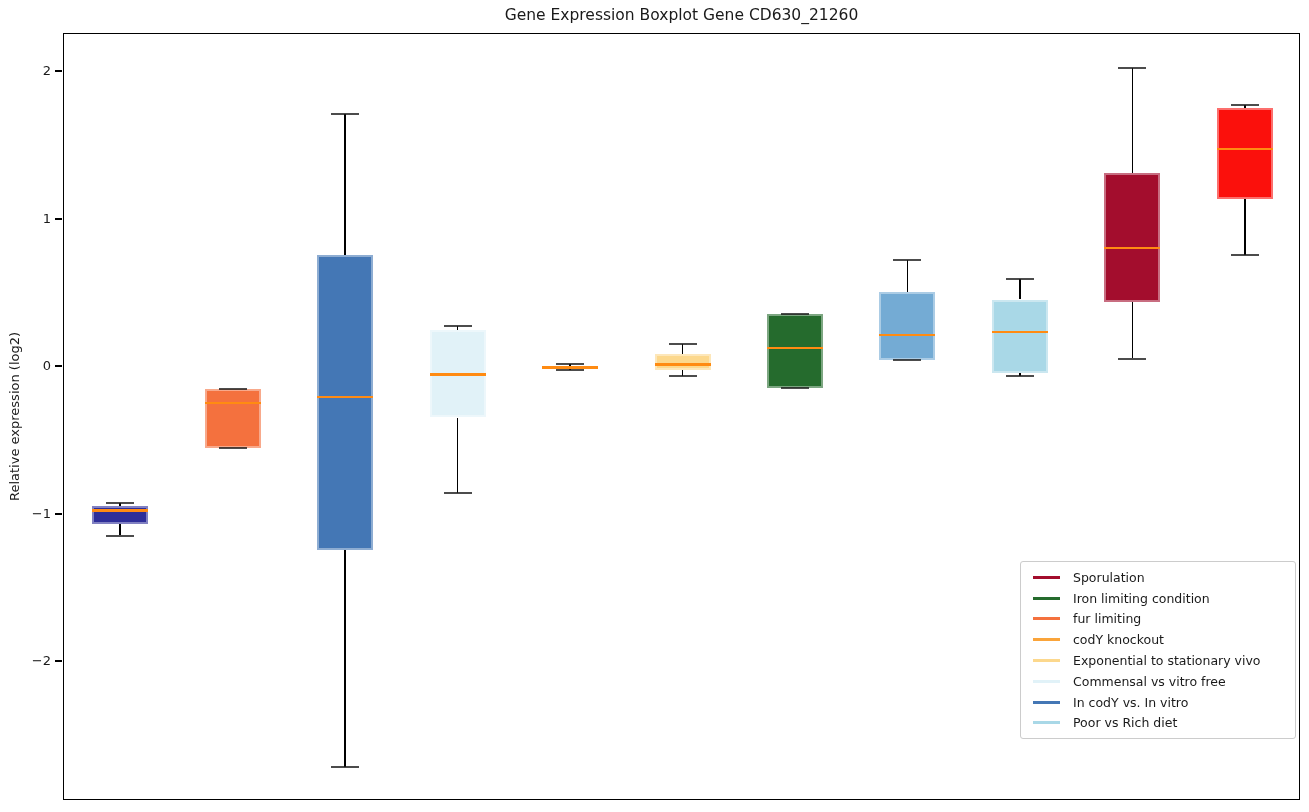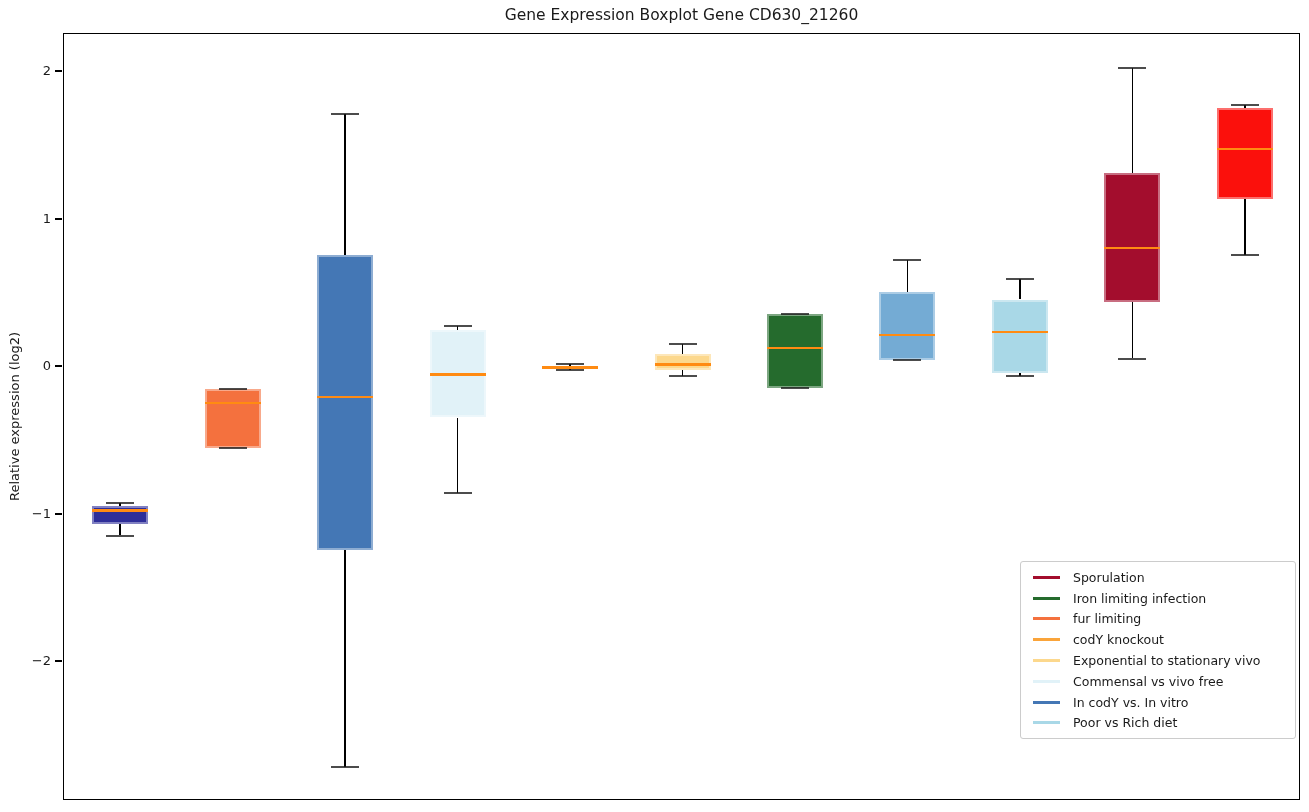--- a/index.html
+++ b/index.html
@@ -113,37 +113,37 @@
       <div class="ytick-mark" style="left: 55px; top: 660.35px;"></div>
       <div class="ytick-label" style="left: 17px; top: 654.35px;">−2</div>
     </div>
   <div class="legend" id="legend-box">
       <div class="legend-item">
         <div class="legend-swatch" style="background: rgb(163, 13, 45);"></div>
         <div class="legend-label">Sporulation</div>
       </div>
       <div class="legend-item">
         <div class="legend-swatch" style="background: rgb(37, 107, 45);"></div>
-        <div class="legend-label">Iron limiting infection</div>
+        <div class="legend-label">Iron limiting condition</div>
       </div>
       <div class="legend-item">
         <div class="legend-swatch" style="background: rgb(244, 113, 62);"></div>
         <div class="legend-label">fur limiting</div>
       </div>
       <div class="legend-item">
         <div class="legend-swatch" style="background: rgb(250, 164, 58);"></div>
         <div class="legend-label">codY knockout</div>
       </div>
       <div class="legend-item">
         <div class="legend-swatch" style="background: rgb(252, 216, 141);"></div>
         <div class="legend-label">Exponential to stationary vivo</div>
       </div>
       <div class="legend-item">
         <div class="legend-swatch" style="background: rgb(225, 242, 248);"></div>
-        <div class="legend-label">Commensal vs vivo free</div>
+        <div class="legend-label">Commensal vs vitro free</div>
       </div>
       <div class="legend-item">
         <div class="legend-swatch" style="background: rgb(68, 119, 181);"></div>
         <div class="legend-label">In codY vs. In vitro</div>
       </div>
       <div class="legend-item">
         <div class="legend-swatch" style="background: rgb(169, 216, 231);"></div>
         <div class="legend-label">Poor vs Rich diet</div>
       </div>
     </div>

